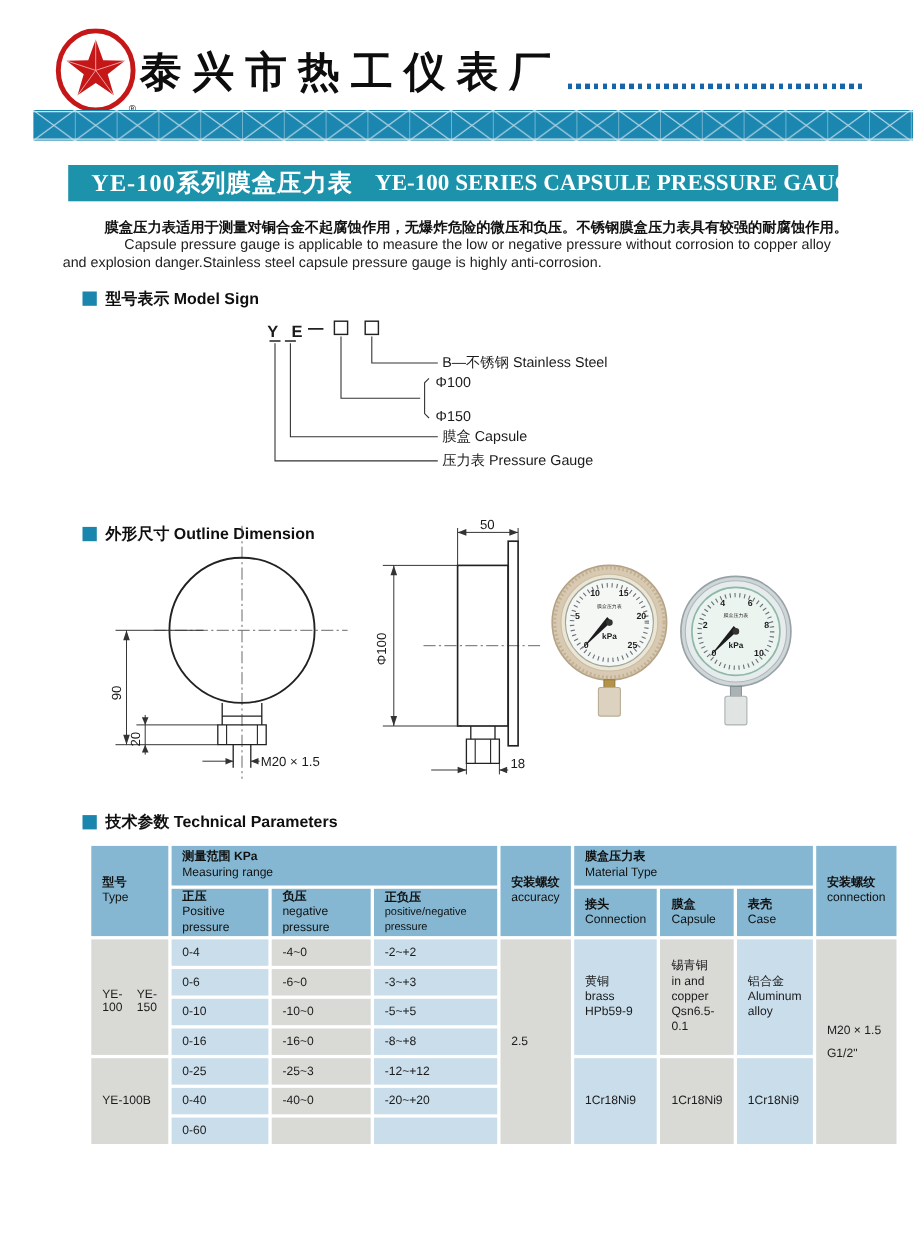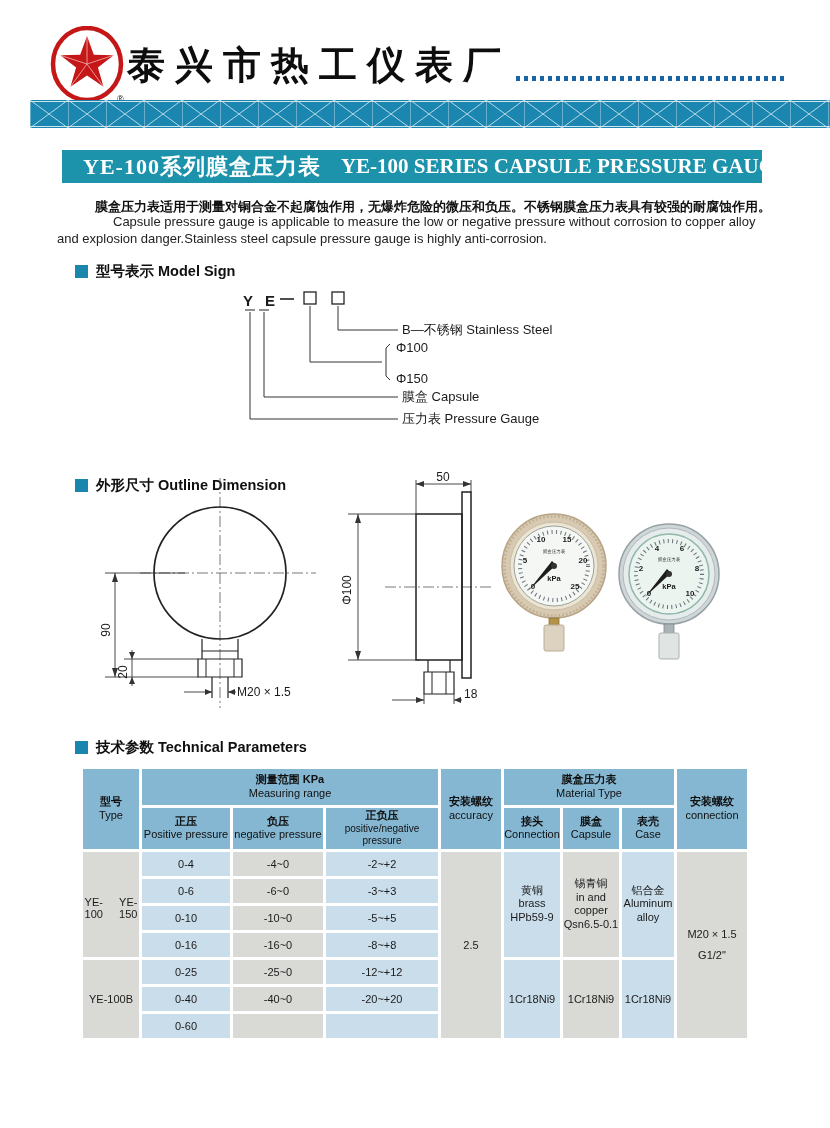--- a/index.html
+++ b/index.html
@@ -34,21 +34,21 @@
   
   svg text { font-family:"Liberation Sans","DejaVu Sans",sans-serif; fill:#1b1b1b; }
   .diagram { position:absolute; }
   .ms-svg   { left:228px; top:286px; }
   .front-svg{ left:80px;  top:472px; }
   .side-svg { left:330px; top:472px; }
   .gauge-1  { left:498px; top:512px; }
   .gauge-2  { left:616px; top:522px; }
   
   .params { position:absolute; left:80px; top:766px; border-collapse:separate; border-spacing:3px; table-layout:fixed; }
-  .params th, .params td { text-align:center; vertical-align:middle; font-weight:normal; padding:1px 0; }
+  .params th, .params td { text-align:left; vertical-align:middle; font-weight:normal; padding:1px 10px; }
   .params th { background:#85b7d2; font-size:11px; line-height:1.25; color:#101010; }
   .params th .zh { font-weight:bold; }
   .params td { font-size:11px; height:24px; }
   .c-b { background:#c9ddeb; }
   .c-g { background:#d9d9d6; }
   .pre { white-space:pre-line; line-height:1.25; font-size:10.5px; }
   .type-cell { vertical-align:top; }
   .type-stack { display:flex; flex-direction:row; gap:13px; padding-top:7px; }
   .thread-cell div { margin:9px 0; }
   .h1 { height:36px; }
@@ -314,21 +314,21 @@
       <td class="c-b">-5~+5</td>
     </tr>
     <tr>
       <td class="c-b">0-16</td>
       <td class="c-g">-16~0</td>
       <td class="c-b">-8~+8</td>
     </tr>
     <tr>
       <td rowspan="3" class="c-g">YE-100B</td>
       <td class="c-b">0-25</td>
-      <td class="c-g">-25~0</td>
+      <td class="c-g">-25~3</td>
       <td class="c-b">-12~+12</td>
       <td rowspan="3" class="c-b">1Cr18Ni9</td>
       <td rowspan="3" class="c-g">1Cr18Ni9</td>
       <td rowspan="3" class="c-b">1Cr18Ni9</td>
     </tr>
     <tr>
       <td class="c-b">0-40</td>
       <td class="c-g">-40~0</td>
       <td class="c-b">-20~+20</td>
     </tr>

